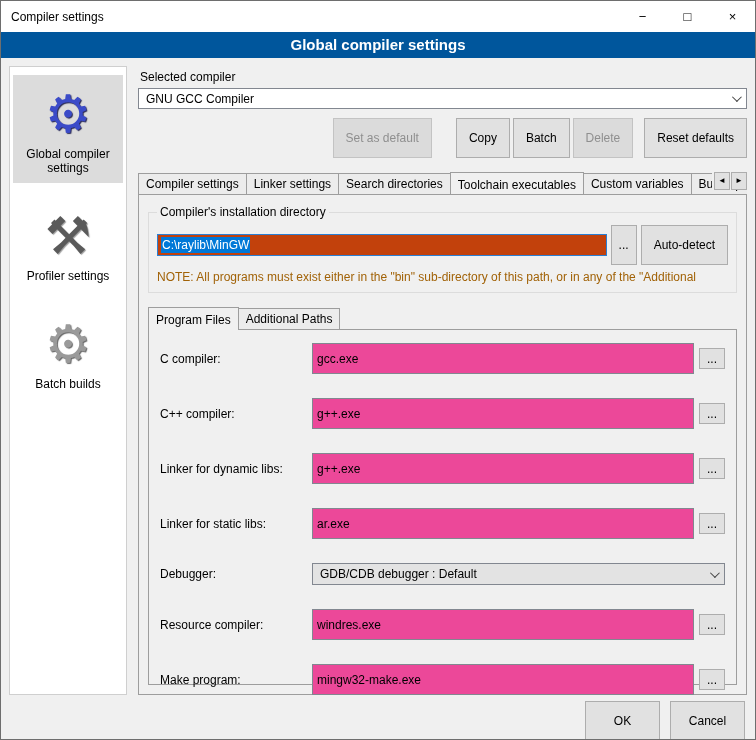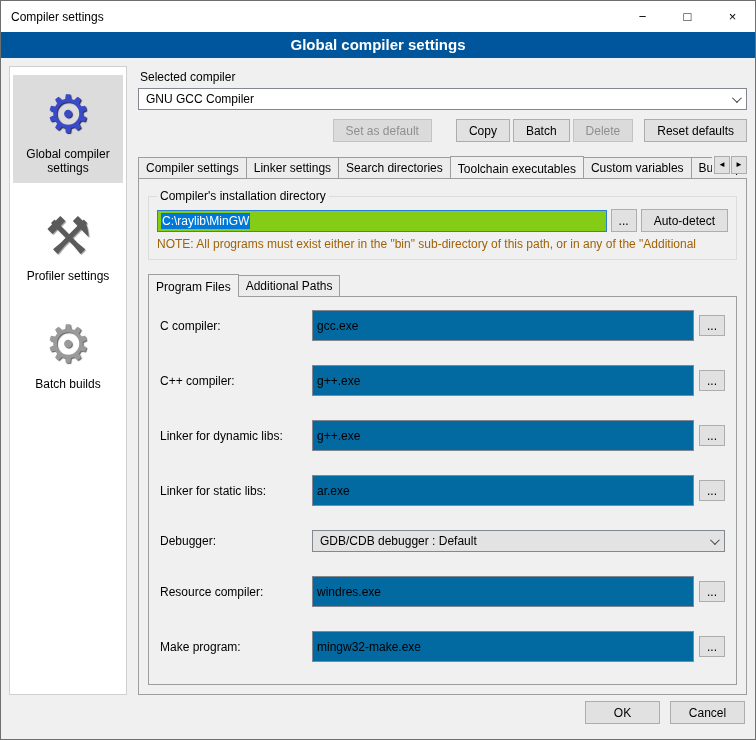--- a/index.html
+++ b/index.html
@@ -83,21 +83,21 @@
     border-right: 1px solid #444; border-bottom: 1px solid #444;
     transform: rotate(45deg) translateY(-2px);
     margin-left: auto;
   }
   .combo.gray { background: #e3e3e3; }
   .grow { flex: 1 1 auto; min-width: 0; }
   
   .btn {
     background: #e1e1e1; border: 1px solid #adadad;
     font-family: inherit; font-size: 12px;
-    height: 23px; padding: 0 12px; cursor: default;
+    height: 40px; padding: 0 12px; cursor: default;
   }
   .btn.disabled { color: #8f8f8f; border-color: #c3c3c3; background: #dbdbdb; }
   .btn-row {
     display: flex; justify-content: flex-end; gap: 3px;
     margin: 9px 0 13px 0; align-items: center;
   }
   .btn-row .first { margin-right: 21px; }
   .btn-row .last { margin-left: 8px; }
   
   .tabbar { position: relative; display: flex; align-items: flex-end; height: 23px; flex: 0 0 auto; }
@@ -121,21 +121,21 @@
   }
   
   fieldset.group {
     border: 1px solid #dcdcdc; margin: 0 0 12px 0;
     padding: 6px 8px 8px;
   }
   fieldset.group legend { padding: 0 3px; }
   .dir-row { display: flex; align-items: center; gap: 4px; }
   .dir-input {
     flex: 1 1 auto; min-width: 0;
-    border: 1px solid #2a7fd4; background: #84cc16;
+    border: 1px solid #2a7fd4; background: #c2410c;
     height: 22px; display: flex; align-items: center;
     padding: 0 3px; cursor: text;
   }
   .dir-input .sel { background: #0078d7; color: #ffffff; padding: 1px 1px; }
   .btn.browse { width: 26px; padding: 0; }
   .note {
     color: #a16207; margin-top: 5px;
     white-space: nowrap; overflow: hidden;
   }
   
@@ -144,21 +144,21 @@
     border: 1px solid #9d9d9d;
     flex: 1 1 auto; min-height: 0;
     padding: 13px 11px;
   }
   .frow { display: flex; align-items: center; margin-bottom: 24px; }
   .frow label { width: 152px; flex: 0 0 auto; }
   .frow input {
     flex: 1 1 auto; min-width: 0;
     height: 31px; border: 1px solid #828790;
     padding: 0 4px; font-family: inherit; font-size: 12px;
-    background: #0369a1;
+    background: #ec4899;
   }
   .frow .btn.browse { height: 21px; margin-left: 5px; }
   .frow .combo { height: 22px; }
   
   .footer {
     flex: 0 0 auto; height: 38px;
     display: flex; justify-content: flex-end; 
     gap: 10px; padding: 0 10px 8px 0;
   }
   .footer .btn { width: 75px; }

